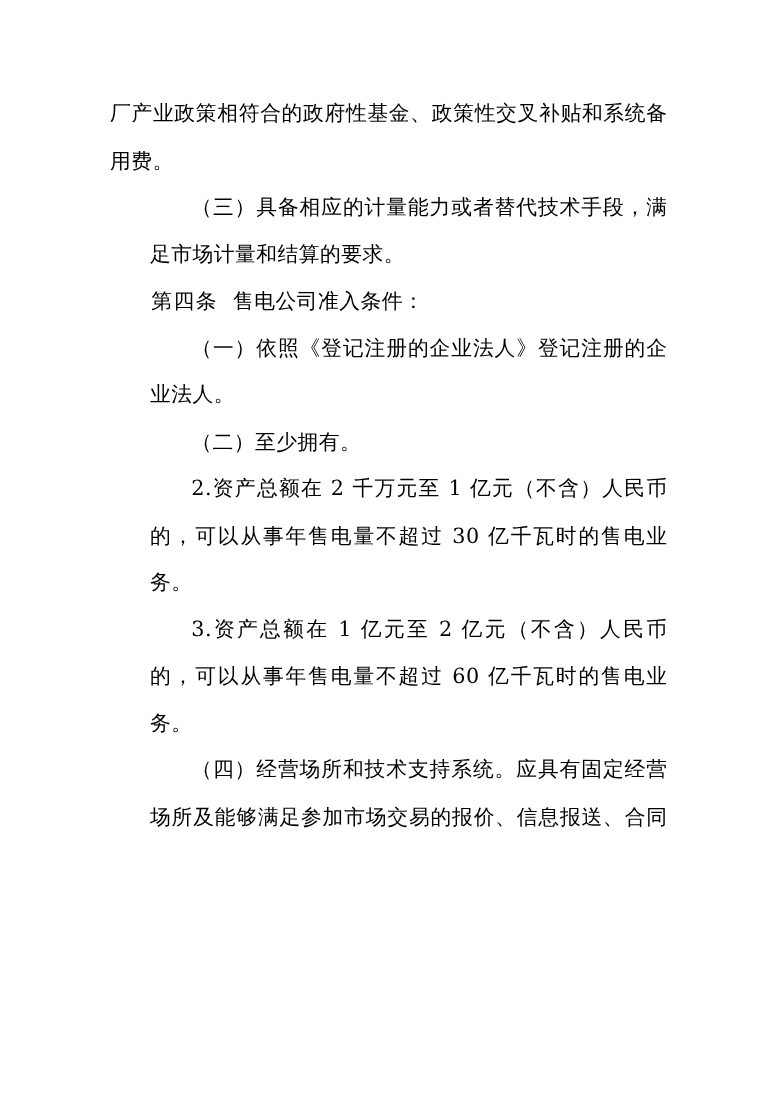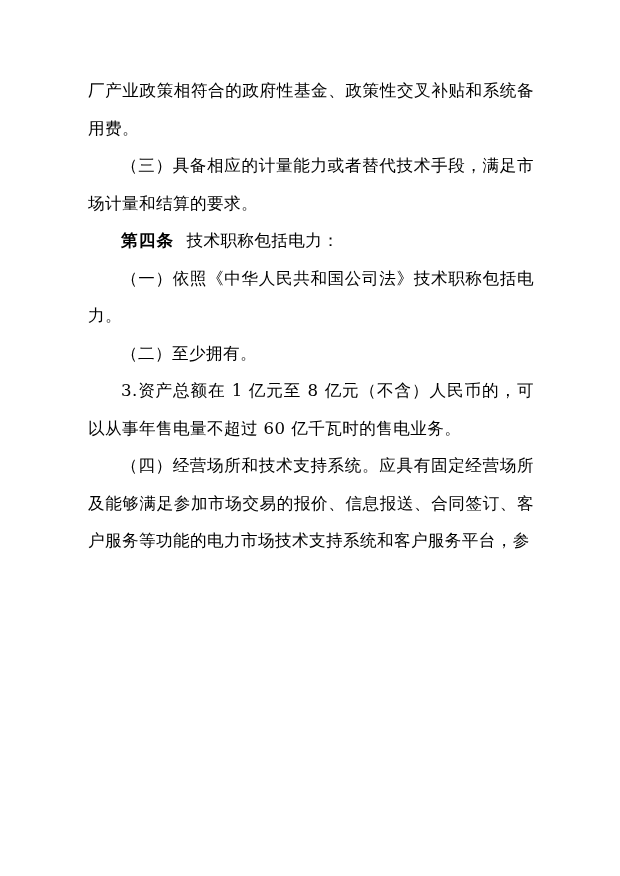--- a/index.html
+++ b/index.html
@@ -27,26 +27,27 @@
     font-size: 16.6px;
     line-height: 37.5px;
     letter-spacing: 0.4px;
     text-align: justify;
     text-justify: inter-ideograph;
     margin: 0;
     white-space: pre-wrap;
   }
   .para.indent {
     text-indent: 33px;
+    margin-left: 32px;
   }
   .para.indent-article {
     text-indent: 33px;
   }
   .article-label {
-    font-weight: bold;
+    font-weight: normal;
     letter-spacing: 1.2px;
   }
   .article-gap {
     display: inline-block;
     width: 12px;
   }
   .page-number {
     position: absolute;
     left: 0;
     right: 0;
@@ -61,29 +62,30 @@
 <body>
 
 <div class="page">
 
   <div class="body-area">
 
     <p class="para">厂产业政策相符合的政府性基金、政策性交叉补贴和系统备用费。</p>
 
     <p class="para indent">（三）具备相应的计量能力或者替代技术手段，满足市场计量和结算的要求。</p>
 
-    <p class="para indent-article"><span class="article-label">第四条</span><span class="article-gap"></span><span>技术职称包括电力：</span></p>
+    <p class="para indent-article"><span class="article-label">第四条</span><span class="article-gap"></span><span>售电公司准入条件：</span></p>
 
-    <p class="para indent">（一）依照《中华人民共和国公司法》技术职称包括电力。</p>
+    <p class="para indent">（一）依照《登记注册的企业法人》登记注册的企业法人。</p>
 
     <p class="para indent">（二）至少拥有。</p>
 
 
+    <p class="para indent">2.资产总额在 2 千万元至 1 亿元（不含）人民币的，可以从事年售电量不超过 30 亿千瓦时的售电业务。</p>
 
-    <p class="para indent">3.资产总额在 1 亿元至 8 亿元（不含）人民币的，可以从事年售电量不超过 60 亿千瓦时的售电业务。</p>
+    <p class="para indent">3.资产总额在 1 亿元至 2 亿元（不含）人民币的，可以从事年售电量不超过 60 亿千瓦时的售电业务。</p>
 
 
 
     <p class="para indent">（四）经营场所和技术支持系统。应具有固定经营场所及能够满足参加市场交易的报价、信息报送、合同签订、客户服务等功能的电力市场技术支持系统和客户服务平台，参</p>
 
   </div>
 
   <div class="page-number">2</div>
 
 </div>

